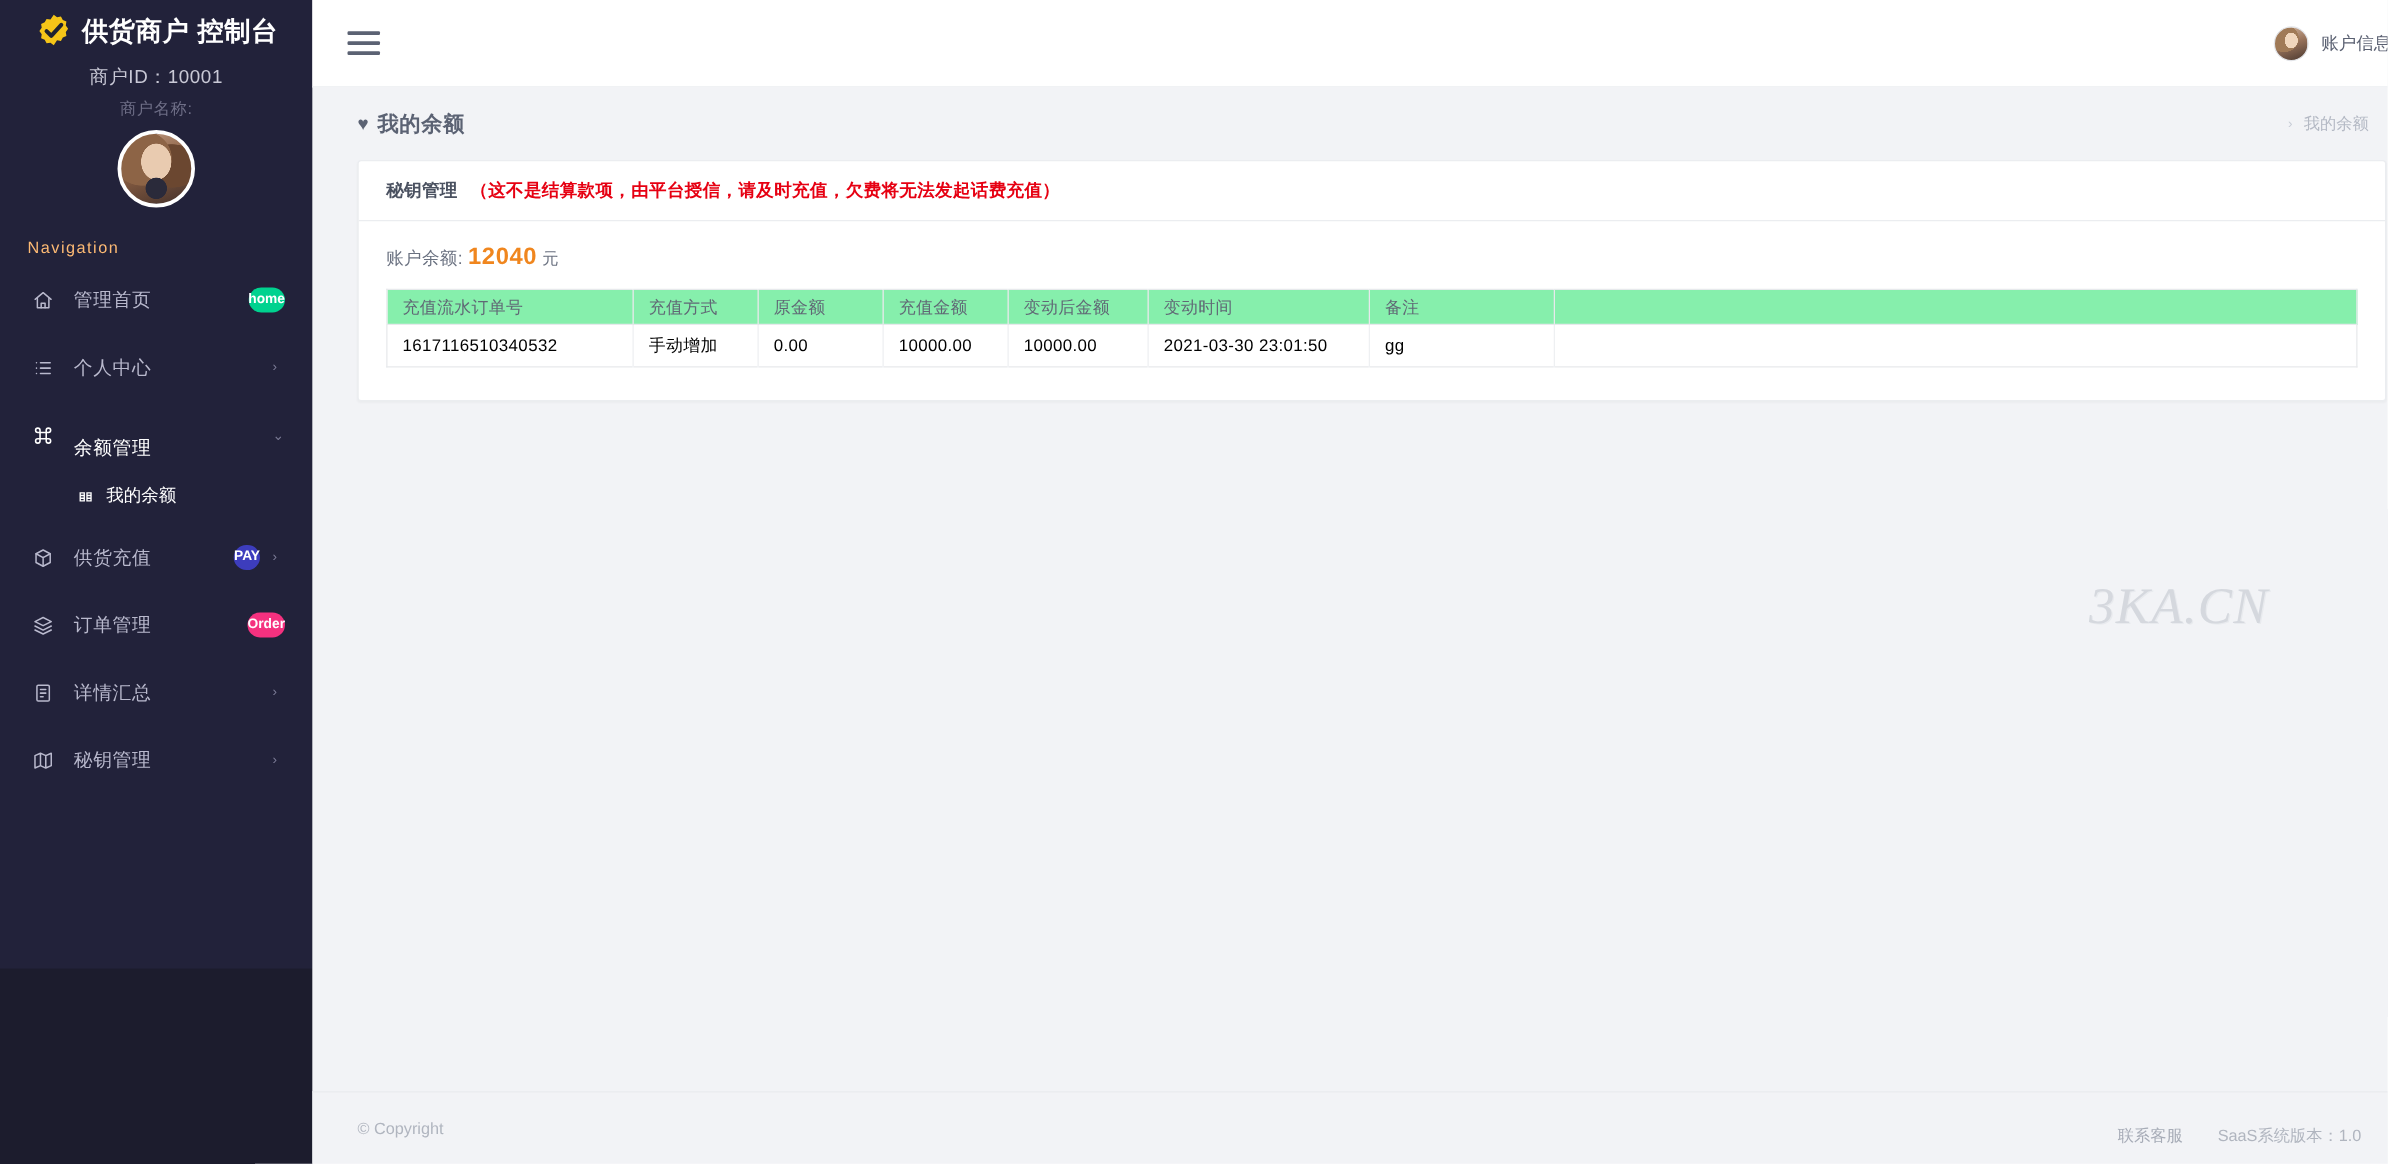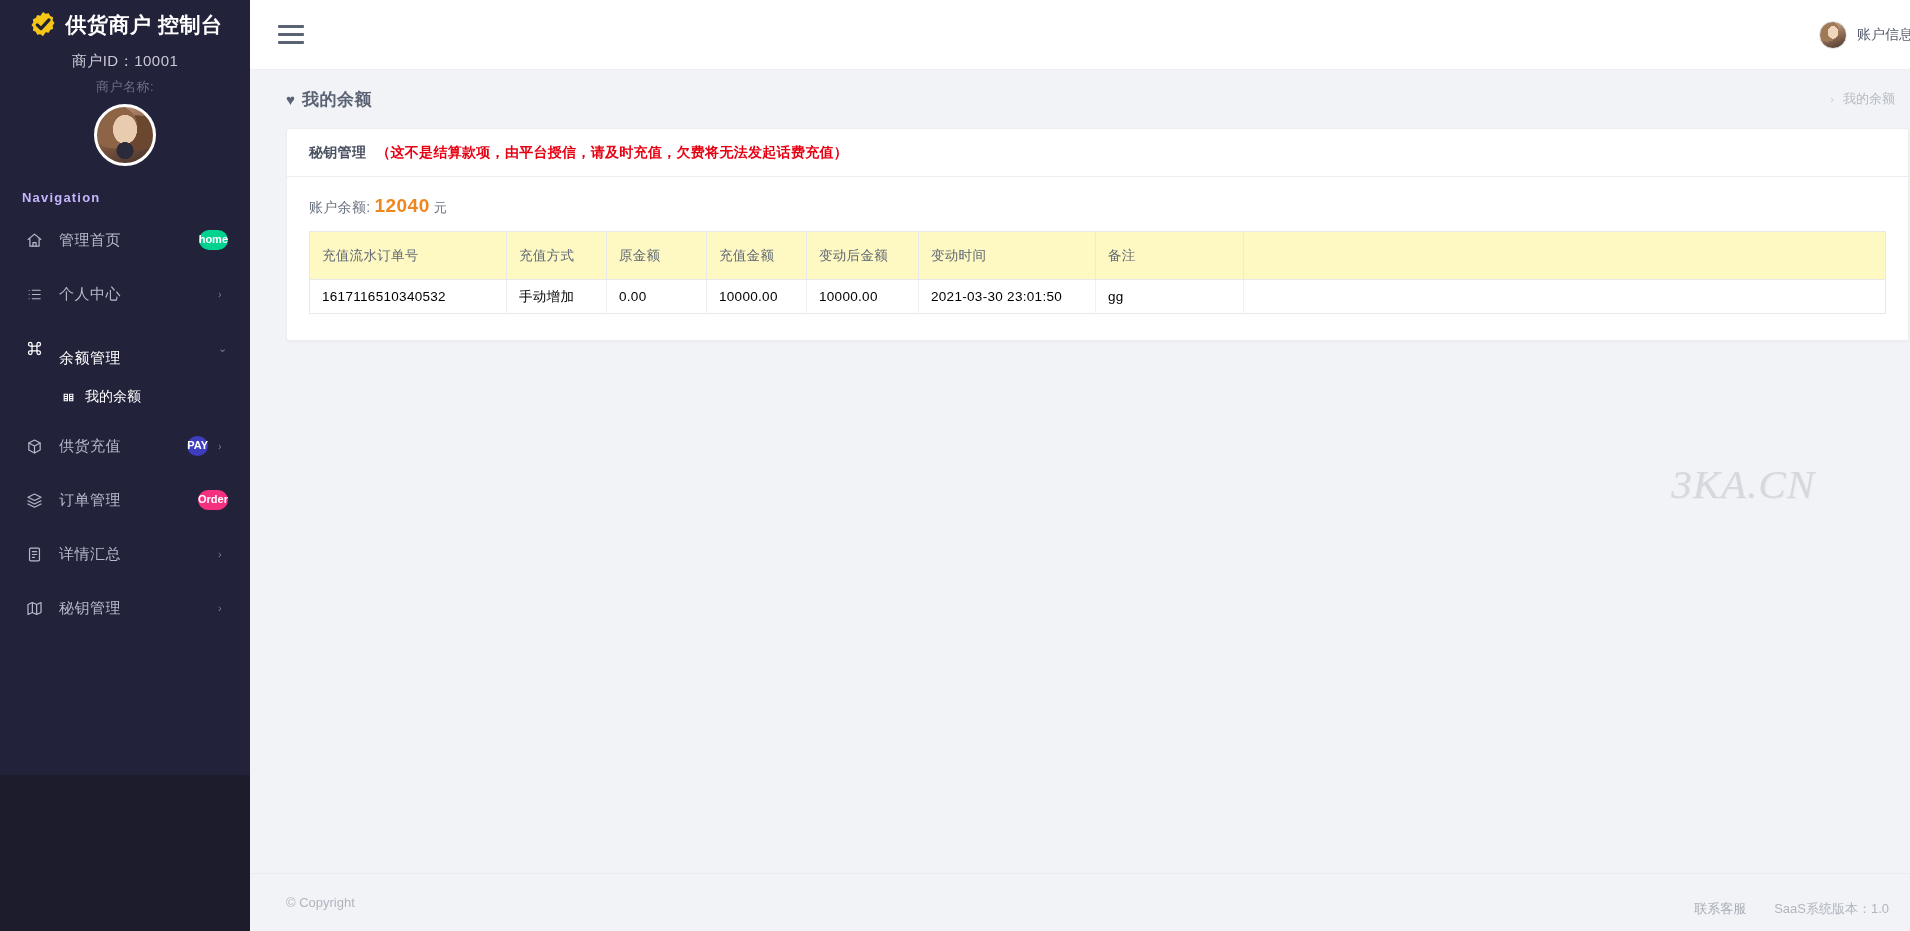--- a/index.html
+++ b/index.html
@@ -47,21 +47,21 @@
     background:
       radial-gradient(circle at 50% 78%, #2a2a3a 0 16%, rgba(42,42,58,0) 17%),
       radial-gradient(ellipse at 50% 40%, #e9cbb0 0 30%, rgba(233,203,176,0) 31%),
       radial-gradient(ellipse at 30% 35%, #8d6446 0 42%, rgba(141,100,70,0) 43%),
       radial-gradient(ellipse at 72% 46%, #6b4730 0 40%, rgba(107,71,48,0) 41%),
       linear-gradient(160deg, #c6a188 0%, #8a5f43 45%, #43302a 100%);
     overflow: hidden;
   }
 
   .nav-section-title {
-    color: #c4b5fd; font-size: 13px; font-weight: bold;
+    color: #fdba74; font-size: 13px; font-weight: normal;
     letter-spacing: 1.2px; padding: 24px 0 8px 22px;
   }
 
   .nav-item {
     display: flex; align-items: center;
     height: 54px; padding: 0 22px 0 24px;
     color: #b9b9cd; font-size: 15px;
     cursor: pointer; position: relative;
   }
   .nav-item.active { color: #ffffff; }
@@ -139,22 +139,22 @@
   #card-body { padding: 18px 22px 26px 22px; }
   .balance-line { font-size: 14px; color: #6a7180; margin-bottom: 14px; letter-spacing: 0.3px; }
   .balance-amount { color: #f0861e; font-size: 19px; font-weight: bold; margin: 0 4px; letter-spacing: 0.5px; }
   .balance-unit { color: #6a7180; font-size: 13px; }
 
   table.data-table {
     width: 1576px; border-collapse: collapse;
     border: 1px solid #e7e9ec; table-layout: fixed;
   }
   table.data-table th {
-    background: #fef9c3; color: #606875; font-weight: normal;
-    font-size: 13.5px; text-align: left; height: 48px;
+    background: #86efac; color: #606875; font-weight: normal;
+    font-size: 13.5px; text-align: left; height: 28px;
     padding: 0 12px; border-right: 1px solid #e7e9ec;
     border-bottom: 1px solid #e7e9ec; letter-spacing: 0.3px;
   }
   table.data-table td {
     background: #ffffff; color: #000000; font-size: 13.5px;
     height: 34px; padding: 0 12px;
     border-right: 1px solid #eef0f2; letter-spacing: 0.3px;
   }
   table.data-table th:last-child, table.data-table td:last-child { border-right: none; }
 

